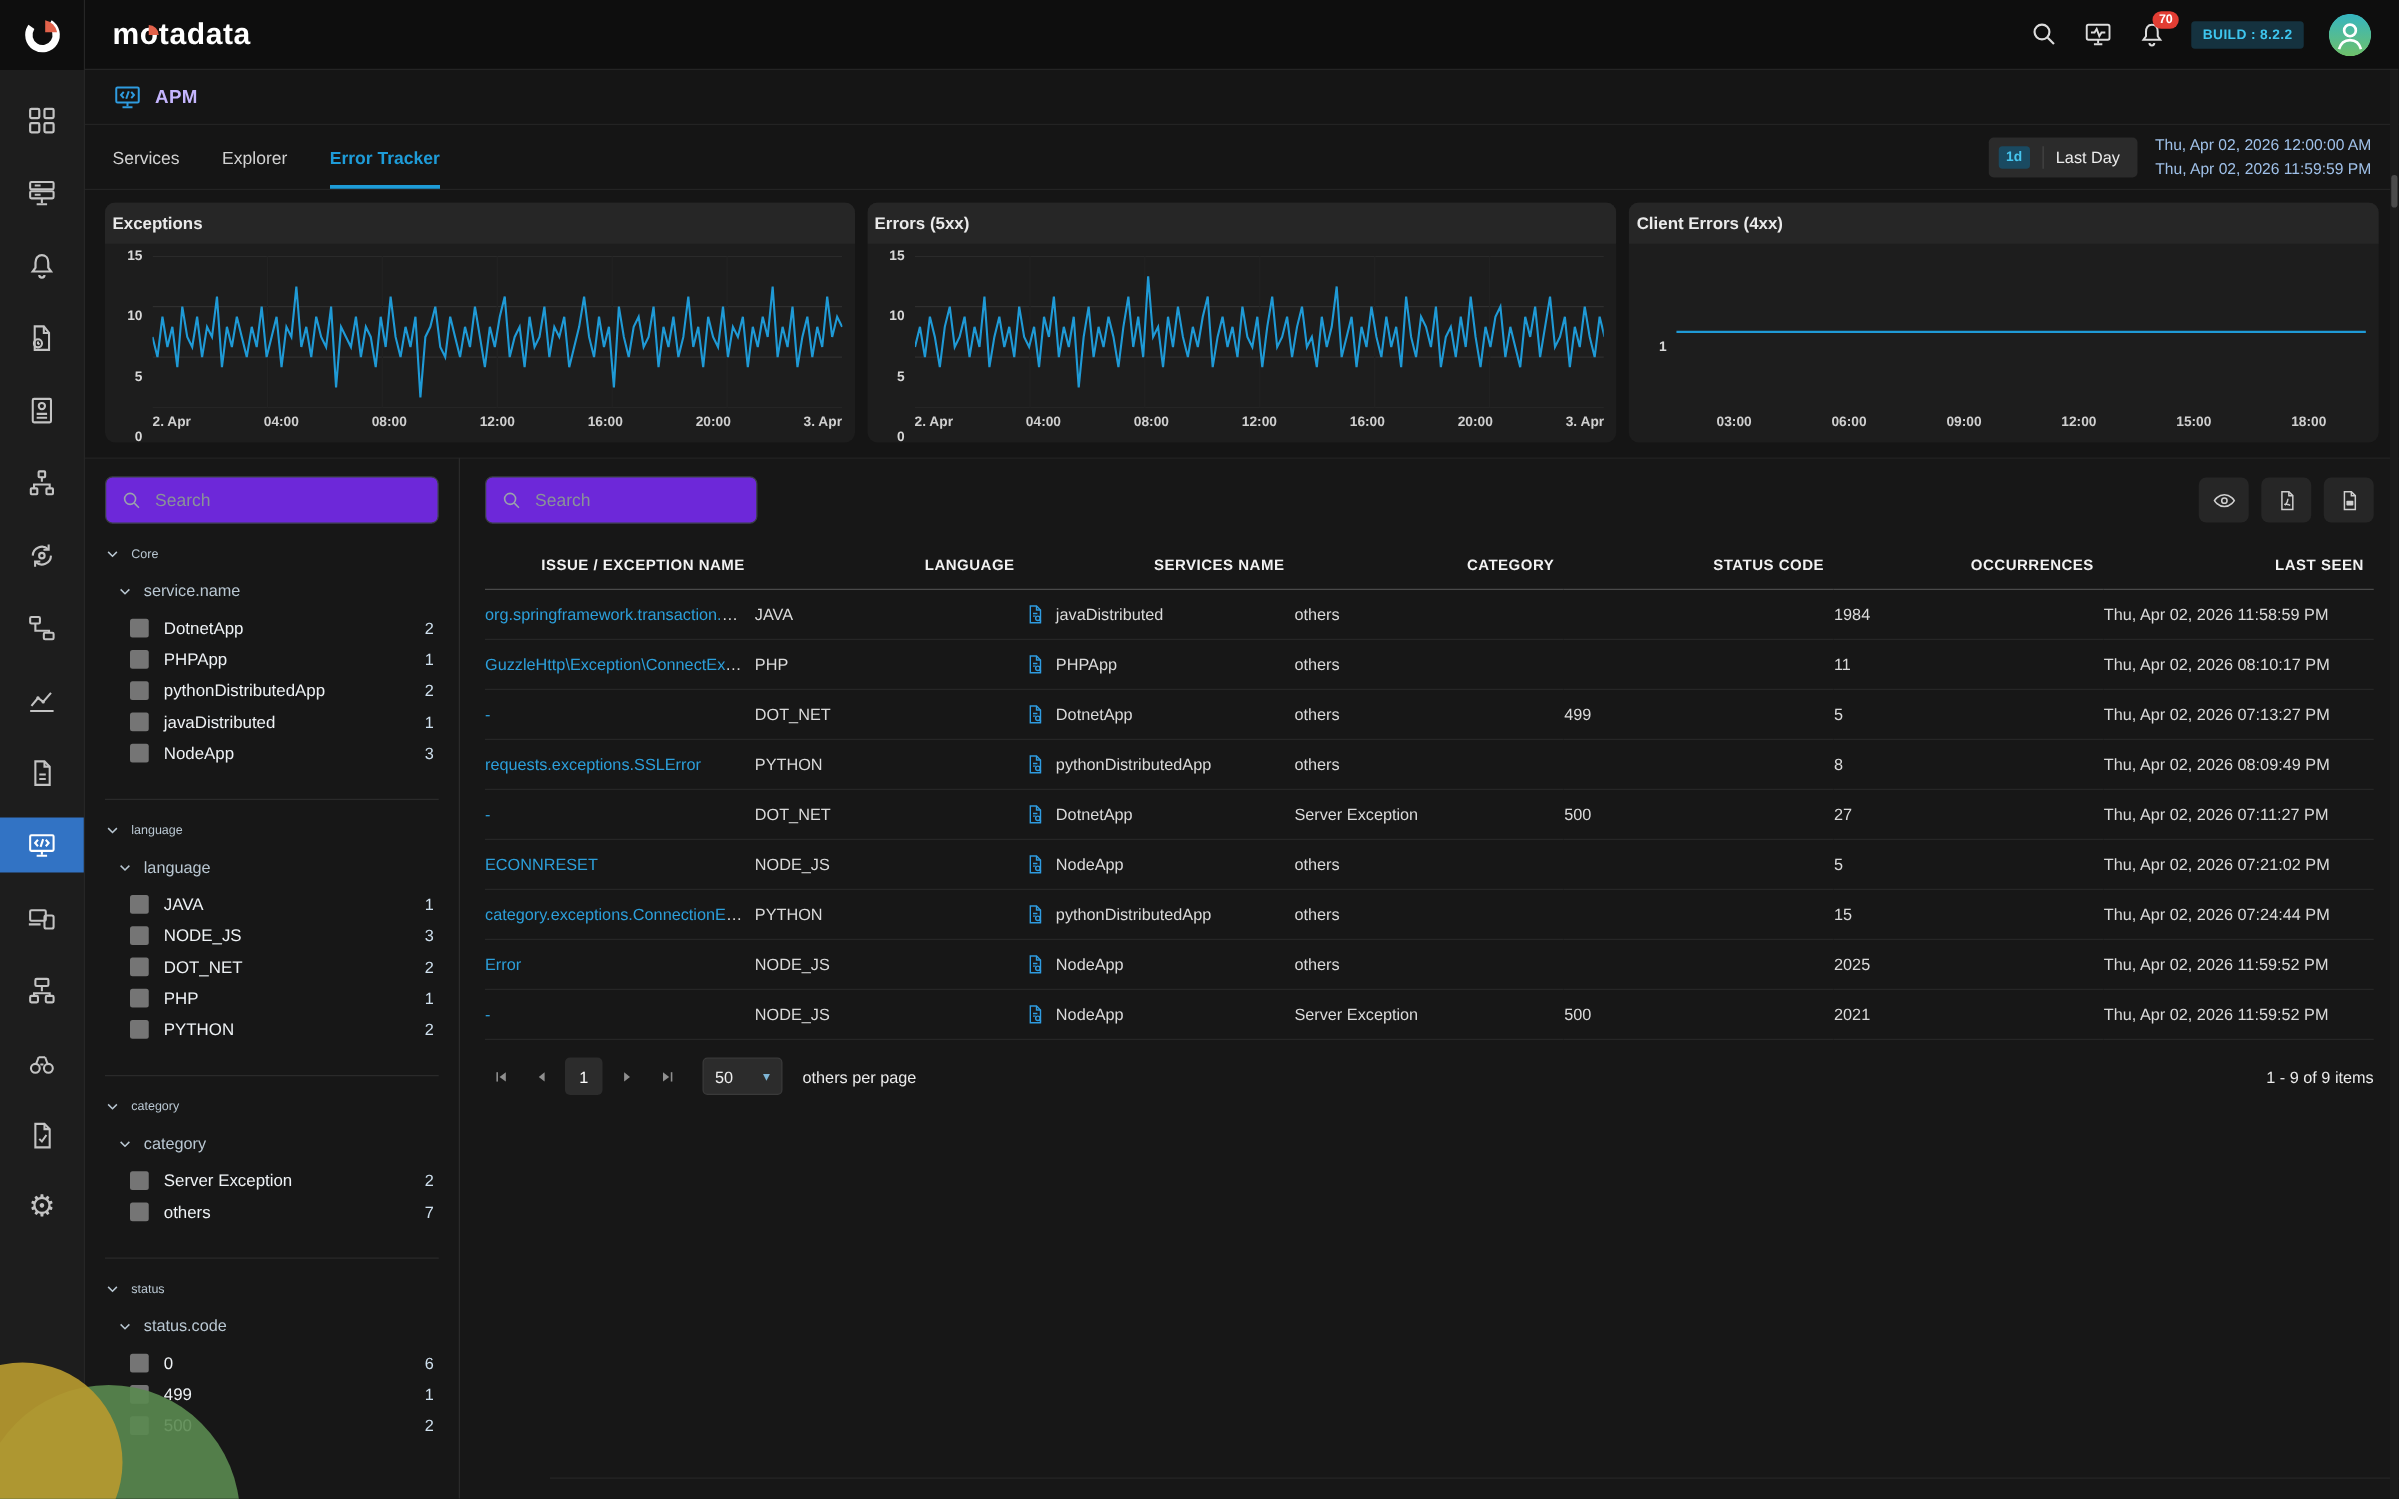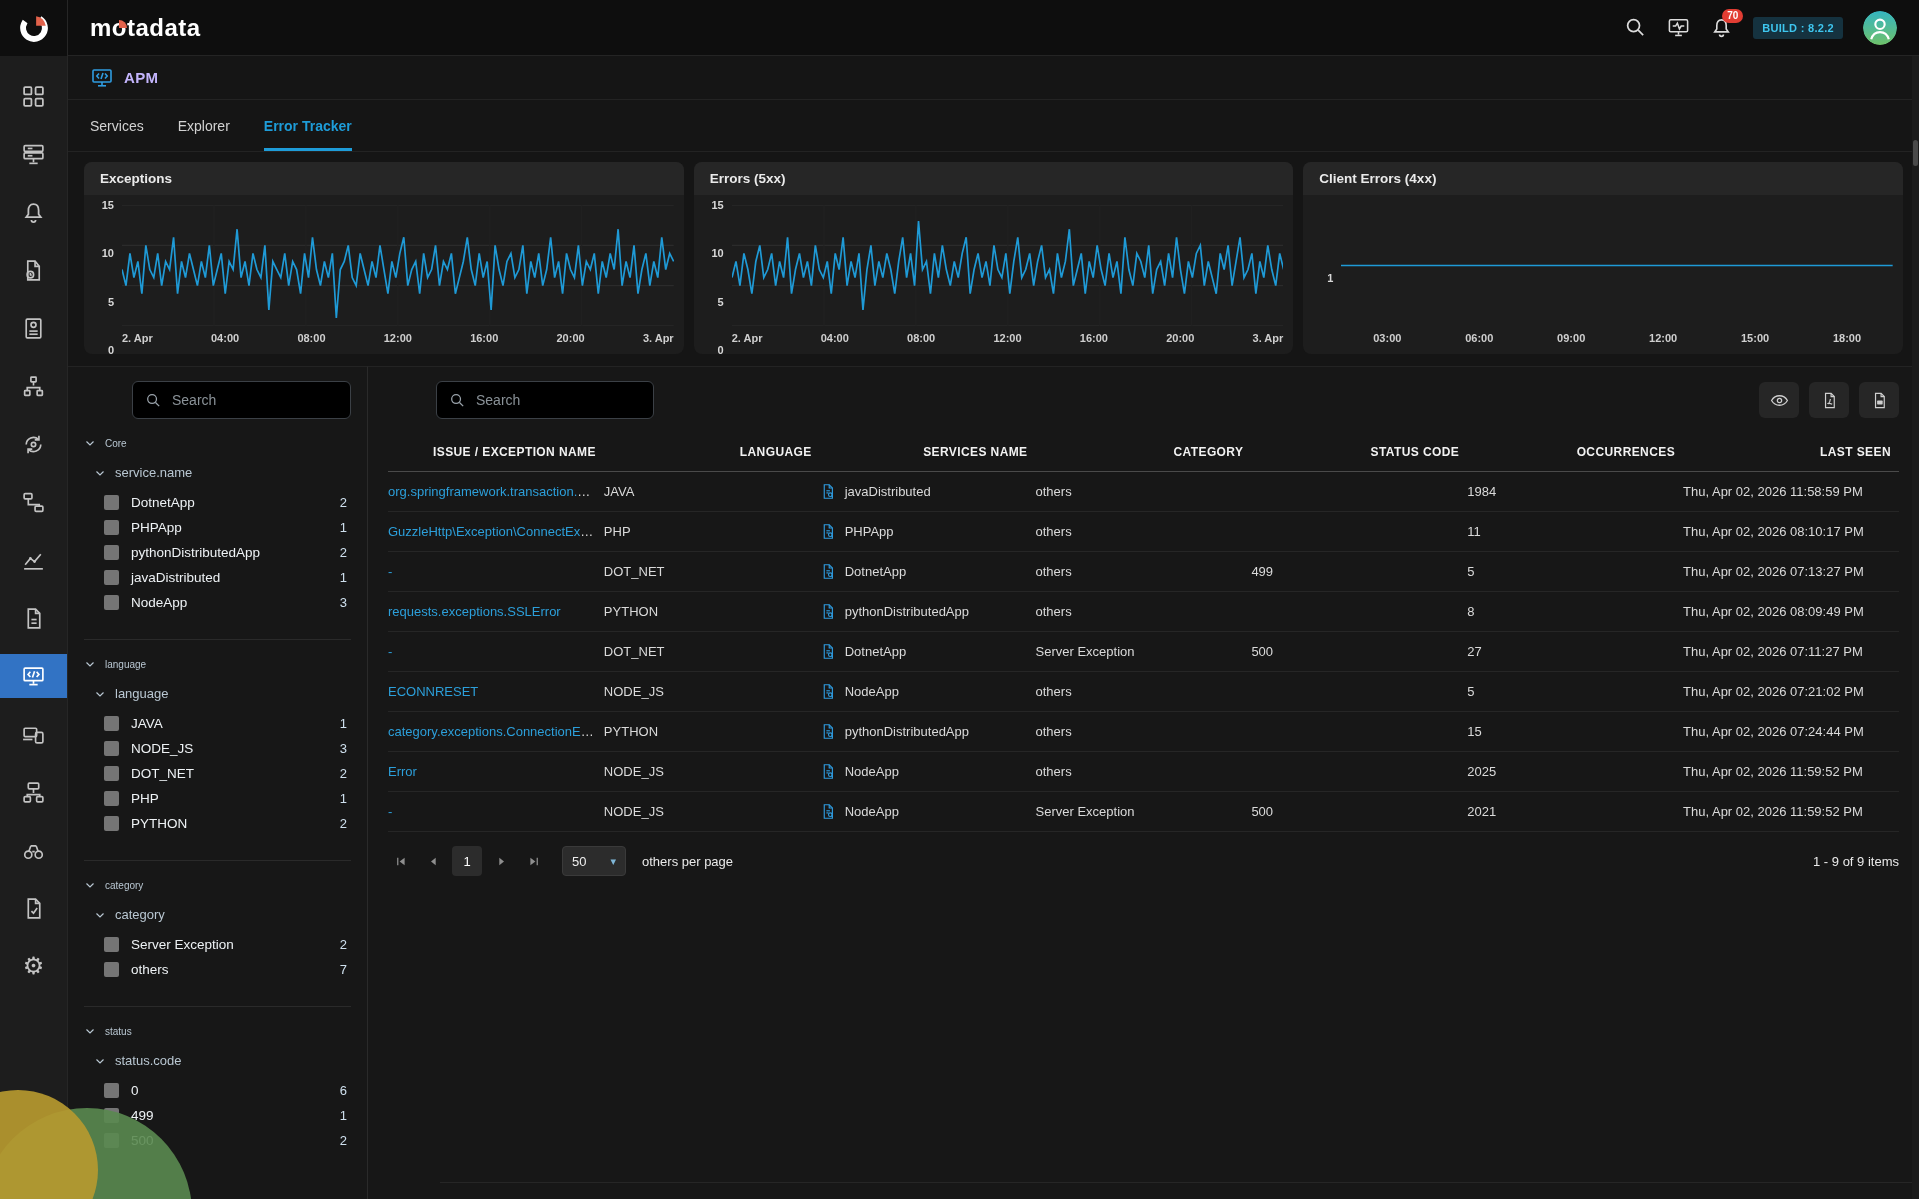--- a/index.html
+++ b/index.html
@@ -72,21 +72,21 @@
     padding:7px 14px 7px 8px; cursor:pointer;
   }
   .time-badge { background:#1a4a61; color:#46c5ee; font-size:11px; font-weight:700; padding:3px 6px; border-radius:3px; }
   .time-sep { width:1px; height:18px; background:#454545; }
   .time-label { font-size:13px; color:#ececec; }
   .time-dates { text-align:right; font-size:12.5px; color:#9fc0e8; line-height:1.45; }
 
   
   .charts-row { display:flex; gap:10px; padding:10px 16px 12px 16px; background:#151515; flex:0 0 214px; }
   .chart-panel { flex:1 1 0; background:#1d1d1d; border-radius:8px; overflow:hidden; display:flex; flex-direction:column; }
-  .chart-head { height:33px; display:flex; align-items:center; padding:0 16px; background:#262626;
+  .chart-head { height:33px; display:flex; align-items:center; padding:0 6px; background:#262626;
     font-size:13.5px; font-weight:700; color:#eaeaea; }
   .chart-body { flex:1; display:flex; padding:10px 10px 4px 6px; min-height:0; }
   .ylabels { width:32px; position:relative; flex:0 0 32px; }
   .ylabels span { position:absolute; right:8px; transform:translateY(-50%); font-size:11px; font-weight:700; color:#d8d8d8; }
   .plot-col { flex:1; display:flex; flex-direction:column; min-width:0; }
   .plot { flex:1; position:relative; }
   .plot svg { position:absolute; inset:0; width:100%; height:100%; }
   .grid-h { stroke:#2f2f2f; stroke-width:1; vector-effect:non-scaling-stroke; }
   .grid-v { stroke:#222222; stroke-width:1; vector-effect:non-scaling-stroke; }
   .series-line { fill:none; stroke-width:1.7; vector-effect:non-scaling-stroke; }
@@ -95,21 +95,21 @@
   .xlabels.around { justify-content:space-around; }
 
   
   .content { flex:1; display:flex; min-height:0; background:#171717; position:relative; }
   .content::after { content:''; position:absolute; left:372px; right:0; bottom:16px; height:1px; background:#262626; }
 
   .filters { width:300px; flex:0 0 300px; border-right:1px solid #2a2a2a; border-top:1px solid #232323;
     padding:14px 16px; overflow:hidden; }
   .search-box {
     display:flex; align-items:center; gap:10px; border:1px solid #3b4046; border-radius:6px;
-    background:#000000; height:38px; padding:0 12px; color:#9aa3ab;margin-left:48px;
+    background:#6d28d9; height:38px; padding:0 12px; color:#9aa3ab;
   }
   .search-box svg { width:17px; height:17px; flex:0 0 17px; }
   .search-box input {
     background:transparent; border:none; outline:none; color:#e8e8e8; font-size:14px; width:100%;
     font-family:"Liberation Sans", sans-serif;
   }
   .search-box input::placeholder { color:#8a9298; }
 
   .fgroup { padding-top:18px; }
   .fgroup + .fgroup { border-top:1px solid #2a2a2a; margin-top:24px; }
@@ -357,20 +357,31 @@
         <line x1="12" y1="16" x2="12" y2="19"></line>
           <line x1="8" y1="19.8" x2="16" y2="19.8"></line>
       </svg>
       <span class="apm-title">APM</span>
     </div>
 
     <div class="tabs-row">
       <div class="tab">Services</div>
       <div class="tab">Explorer</div>
       <div class="tab active">Error Tracker</div>
+      <div class="tabs-right">
+        <div class="time-widget">
+          <span class="time-badge">1d</span>
+          <span class="time-sep"></span>
+          <span class="time-label">Last Day</span>
+        </div>
+        <div class="time-dates">
+          <div>Thu, Apr 02, 2026 12:00:00 AM</div>
+          <div>Thu, Apr 02, 2026 11:59:59 PM</div>
+        </div>
+      </div>
     </div>
 
     <div class="charts-row">
         <div class="chart-panel">
           <div class="chart-head">Exceptions</div>
           <div class="chart-body">
             <div class="ylabels">
               <span style="top: 0%;">15</span>
               <span style="top: 33.3333%;">10</span>
               <span style="top: 66.6667%;">5</span>

